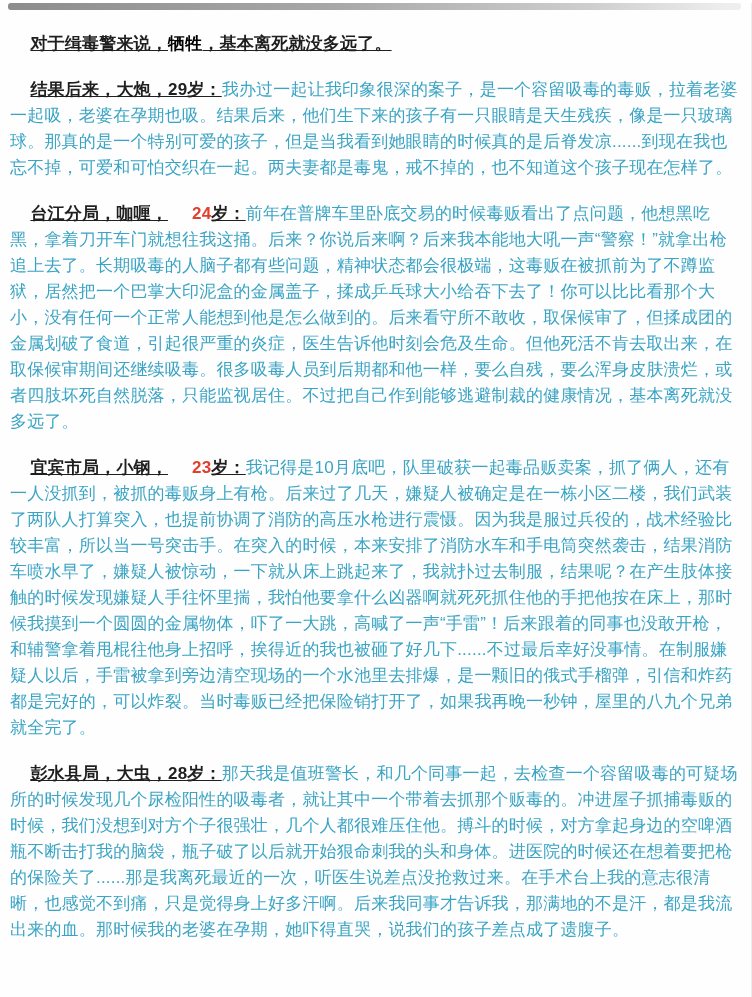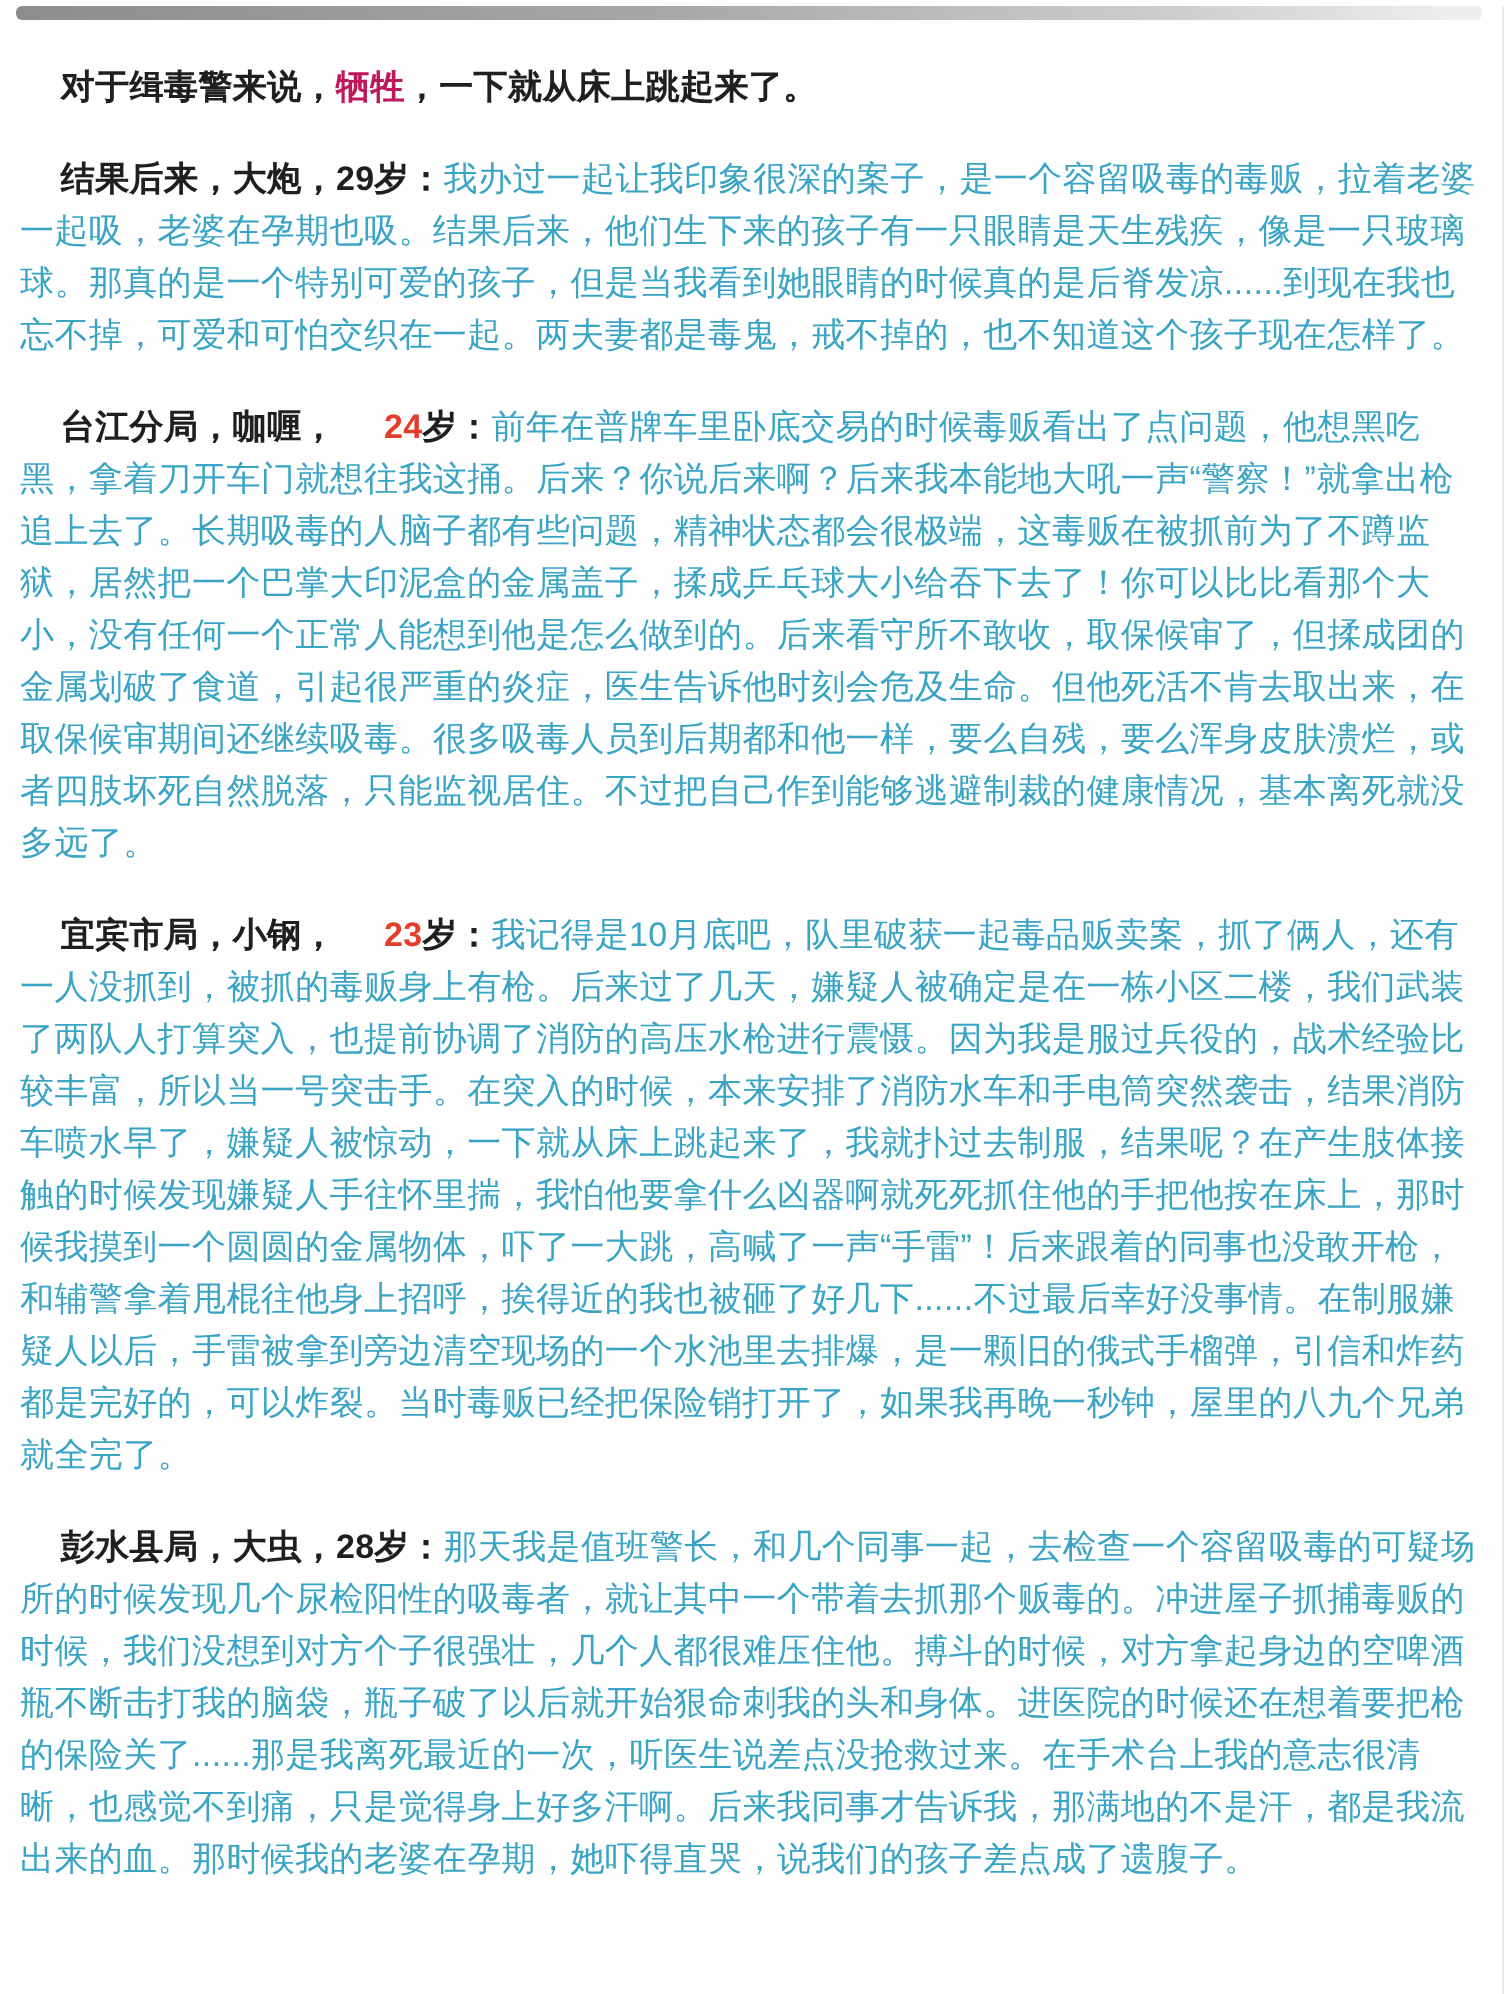--- a/index.html
+++ b/index.html
@@ -36,23 +36,24 @@
     font-size: 17px;
     line-height: 26px;
     text-indent: 1.2em;
     color: #272727;
     letter-spacing: 0.2px;
   }
   p.para:last-child { margin-bottom: 0; }
   .seg-head {
     color: #1f1f1f;
     font-weight: 700;
+    text-decoration: underline;
   }
   .seg-hl {
-    color: #be185d;
+    color: #000000;
     font-weight: 700;
   }
   .seg-age {
     color: #e23e2c;
     font-weight: 700;
     margin-left: 24px;
   }
   .seg-teal {
     color: #3aa4c4;
     font-weight: 400;
@@ -61,19 +62,19 @@
     color: #2a2a2a;
     font-weight: 400;
   }
 </style>
 </head>
 <body>
 
 <div class="page">
   <div class="top-bar"></div>
   <div class="content">
-      <p class="para"><span class="seg-head">对于缉毒警来说，</span><span class="seg-hl">牺牲</span><span class="seg-head">，一下就从床上跳起来了。</span></p>
+      <p class="para"><span class="seg-head">对于缉毒警来说，</span><span class="seg-hl">牺牲</span><span class="seg-head">，基本离死就没多远了。</span></p>
       <p class="para"><span class="seg-head">结果后来，大炮，29岁：</span><span class="seg-teal">我办过一起让我印象很深的案子，是一个容留吸毒的毒贩，拉着老婆一起吸，老婆在孕期也吸。结果后来，他们生下来的孩子有一只眼睛是天生残疾，像是一只玻璃球。那真的是一个特别可爱的孩子，但是当我看到她眼睛的时候真的是后脊发凉......到现在我也忘不掉，可爱和可怕交织在一起。两夫妻都是毒鬼，戒不掉的，也不知道这个孩子现在怎样了。</span></p>
       <p class="para"><span class="seg-head">台江分局，咖喱，</span><span class="seg-age">24</span><span class="seg-head">岁：</span><span class="seg-teal">前年在普牌车里卧底交易的时候毒贩看出了点问题，他想黑吃黑，拿着刀开车门就想往我这捅。后来？你说后来啊？后来我本能地大吼一声“警察！”就拿出枪追上去了。长期吸毒的人脑子都有些问题，精神状态都会很极端，这毒贩在被抓前为了不蹲监狱，居然把一个巴掌大印泥盒的金属盖子，揉成乒乓球大小给吞下去了！你可以比比看那个大小，没有任何一个正常人能想到他是怎么做到的。后来看守所不敢收，取保候审了，但揉成团的金属划破了食道，引起很严重的炎症，医生告诉他时刻会危及生命。但他死活不肯去取出来，在取保候审期间还继续吸毒。很多吸毒人员到后期都和他一样，要么自残，要么浑身皮肤溃烂，或者四肢坏死自然脱落，只能监视居住。不过把自己作到能够逃避制裁的健康情况，基本离死就没多远了。</span></p>
       <p class="para"><span class="seg-head">宜宾市局，小钢，</span><span class="seg-age">23</span><span class="seg-head">岁：</span><span class="seg-teal">我记得是10月底吧，队里破获一起毒品贩卖案，抓了俩人，还有一人没抓到，被抓的毒贩身上有枪。后来过了几天，嫌疑人被确定是在一栋小区二楼，我们武装了两队人打算突入，也提前协调了消防的高压水枪进行震慑。因为我是服过兵役的，战术经验比较丰富，所以当一号突击手。在突入的时候，本来安排了消防水车和手电筒突然袭击，结果消防车喷水早了，嫌疑人被惊动，一下就从床上跳起来了，我就扑过去制服，结果呢？在产生肢体接触的时候发现嫌疑人手往怀里揣，我怕他要拿什么凶器啊就死死抓住他的手把他按在床上，那时候我摸到一个圆圆的金属物体，吓了一大跳，高喊了一声“手雷”！后来跟着的同事也没敢开枪，和辅警拿着甩棍往他身上招呼，挨得近的我也被砸了好几下......不过最后幸好没事情。在制服嫌疑人以后，手雷被拿到旁边清空现场的一个水池里去排爆，是一颗旧的俄式手榴弹，引信和炸药都是完好的，可以炸裂。当时毒贩已经把保险销打开了，如果我再晚一秒钟，屋里的八九个兄弟就全完了。</span></p>
       <p class="para"><span class="seg-head">彭水县局，大虫，28岁：</span><span class="seg-teal">那天我是值班警长，和几个同事一起，去检查一个容留吸毒的可疑场所的时候发现几个尿检阳性的吸毒者，就让其中一个带着去抓那个贩毒的。冲进屋子抓捕毒贩的时候，我们没想到对方个子很强壮，几个人都很难压住他。搏斗的时候，对方拿起身边的空啤酒瓶不断击打我的脑袋，瓶子破了以后就开始狠命刺我的头和身体。进医院的时候还在想着要把枪的保险关了......那是我离死最近的一次，听医生说差点没抢救过来。在手术台上我的意志很清晰，也感觉不到痛，只是觉得身上好多汗啊。后来我同事才告诉我，那满地的不是汗，都是我流出来的血。那时候我的老婆在孕期，她吓得直哭，说我们的孩子差点成了遗腹子。</span></p>
     </div>
 </div>
 
 </body></html>

